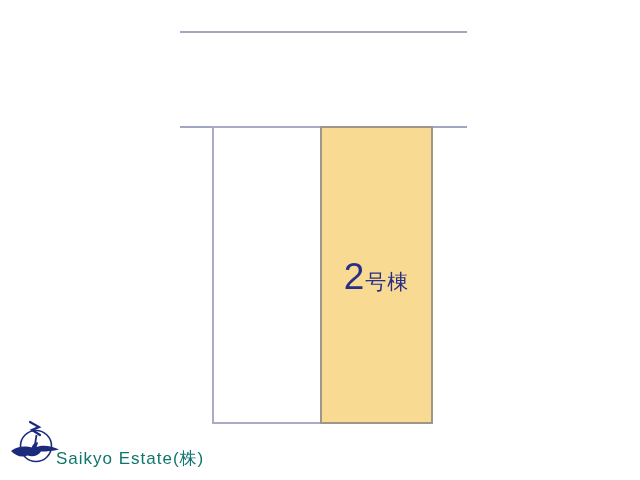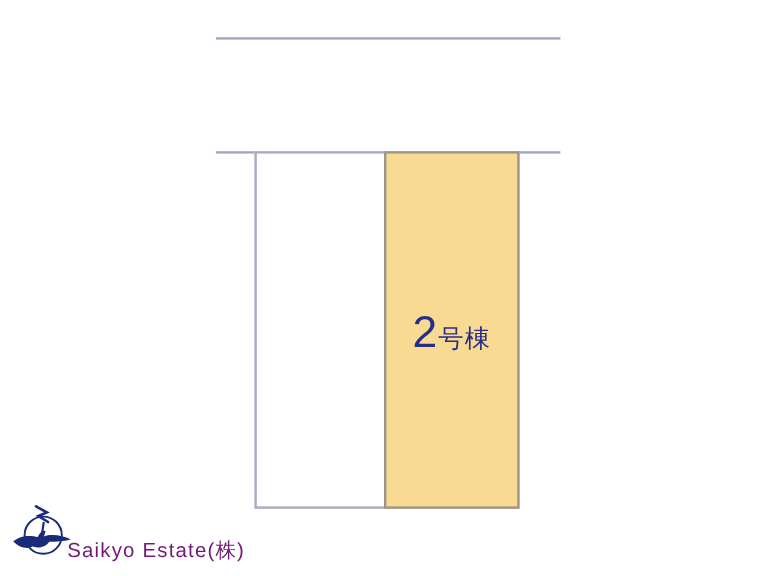--- a/index.html
+++ b/index.html
@@ -70,15 +70,15 @@
         C9 27 17 28.5 21.5 29.5
         C23 26 25.5 23.5 28 24.5
         C27.5 26.5 27 28 26.5 29
         C33 26.5 42 28 49 31.5
         C43 33 37 33.5 31 33.5
         C28.5 37.5 23 39.5 17.5 37.5
         C12 40 5.5 38 1 33 Z"></path>
     </svg>
   </div>
 
-  <div class="company" style="color: #701a75; text-align: center;">Saikyo Estate(株)</div>
+  <div class="company" style="color: #0f766e; text-align: center;">Saikyo Estate(株)</div>
 
 </div>
 
 </body></html>

